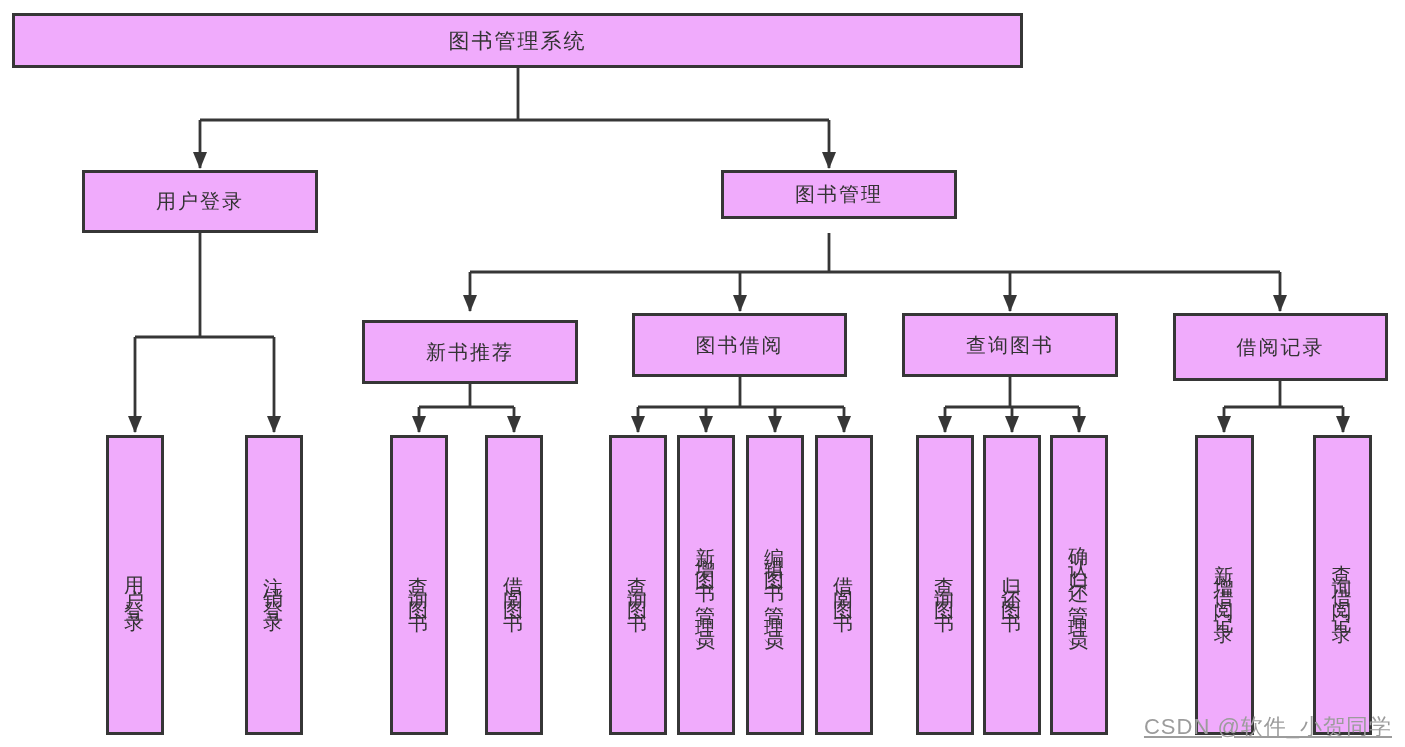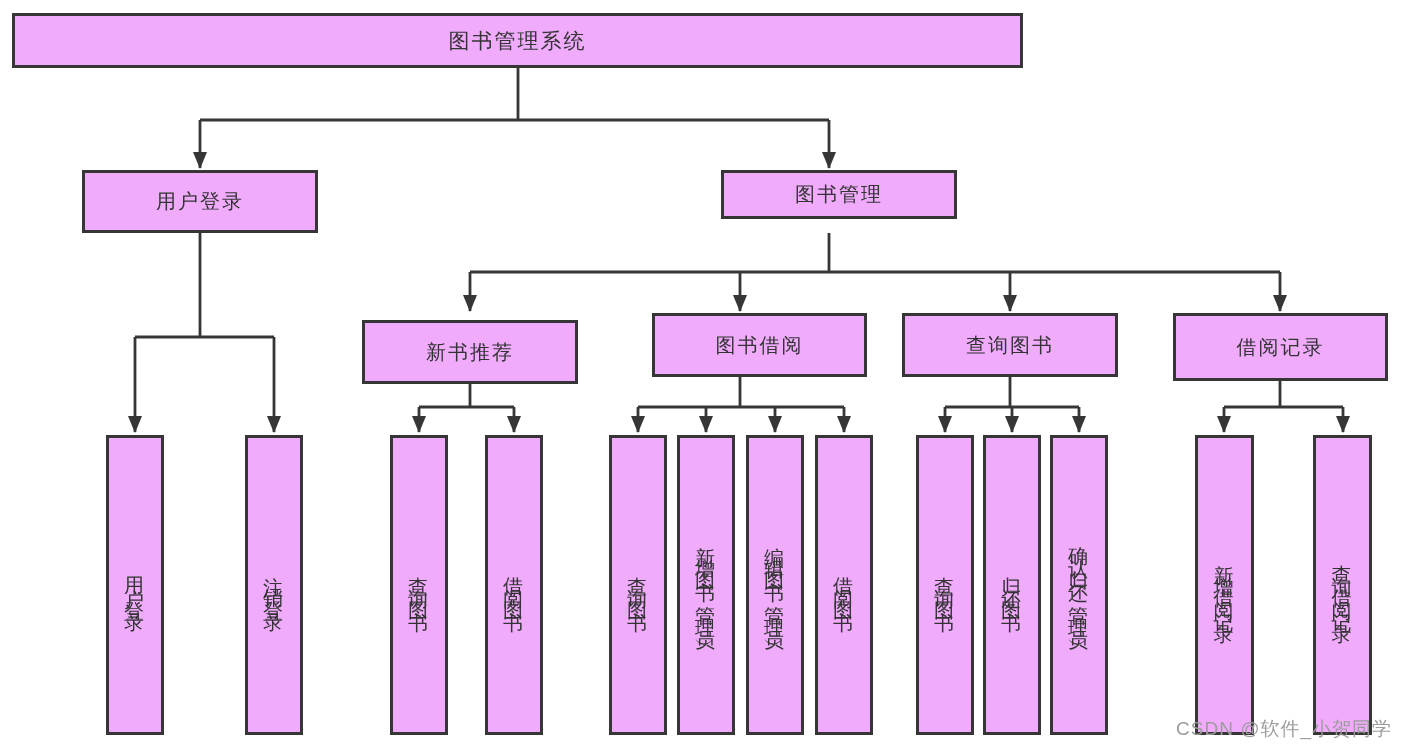--- a/index.html
+++ b/index.html
@@ -35,23 +35,24 @@
     writing-mode: vertical-rl;
     letter-spacing: 12px;
     white-space: normal;
     font-size: 20px;
   }
   .watermark {
     position: absolute;
     right: 13px;
     bottom: 5px;
     z-index: 3;
-    font-size: 19px;
+    font-size: 22px;
     color: #9c9c9c;
     letter-spacing: 1px;
+    text-decoration: underline;
   }
 </style>
 </head>
 <body>
 
 <svg id="connector-layer" viewBox="0 0 1405 747" xmlns="http://www.w3.org/2000/svg">
   <defs>
     <marker id="ah" markerUnits="userSpaceOnUse" markerWidth="17" markerHeight="14" viewBox="0 0 17 14" refX="16" refY="7" orient="auto">
       <polygon points="0,0 17,7 0,14" fill="#363636"></polygon>
     </marker>
@@ -113,21 +114,21 @@
     </g>
   </g>
 </svg>
 
 <div class="node root" style="left:12px; top:13px; width:1011px; height:55px;">图书管理系统</div>
 
 <div class="node" style="left:82px; top:170px; width:236px; height:63px;">用户登录</div>
 <div class="node" style="left:711px; top:170px; width:236px; height:49px;margin-left:10px;">图书管理</div>
 
 <div class="node" style="left:362px; top:320px; width:216px; height:64px;">新书推荐</div>
-<div class="node" style="left:652px; top:313px; width:215px; height:64px;">图书借阅</div>
+<div class="node" style="left:632px; top:313px; width:215px; height:64px;">图书借阅</div>
 <div class="node" style="left:902px; top:313px; width:216px; height:64px;">查询图书</div>
 <div class="node" style="left:1173px; top:313px; width:215px; height:68px;">借阅记录</div>
 
 <div class="node vnode" style="left:106px; top:435px; width:58px; height:300px;">用户登录</div>
 <div class="node vnode" style="left:245px; top:435px; width:58px; height:300px;">注销登录</div>
 
 <div class="node vnode" style="left:390px; top:435px; width:58px; height:300px;">查询图书</div>
 <div class="node vnode" style="left:485px; top:435px; width:58px; height:300px;">借阅图书</div>
 
 <div class="node vnode" style="left:609px; top:435px; width:58px; height:300px;">查询图书</div>

